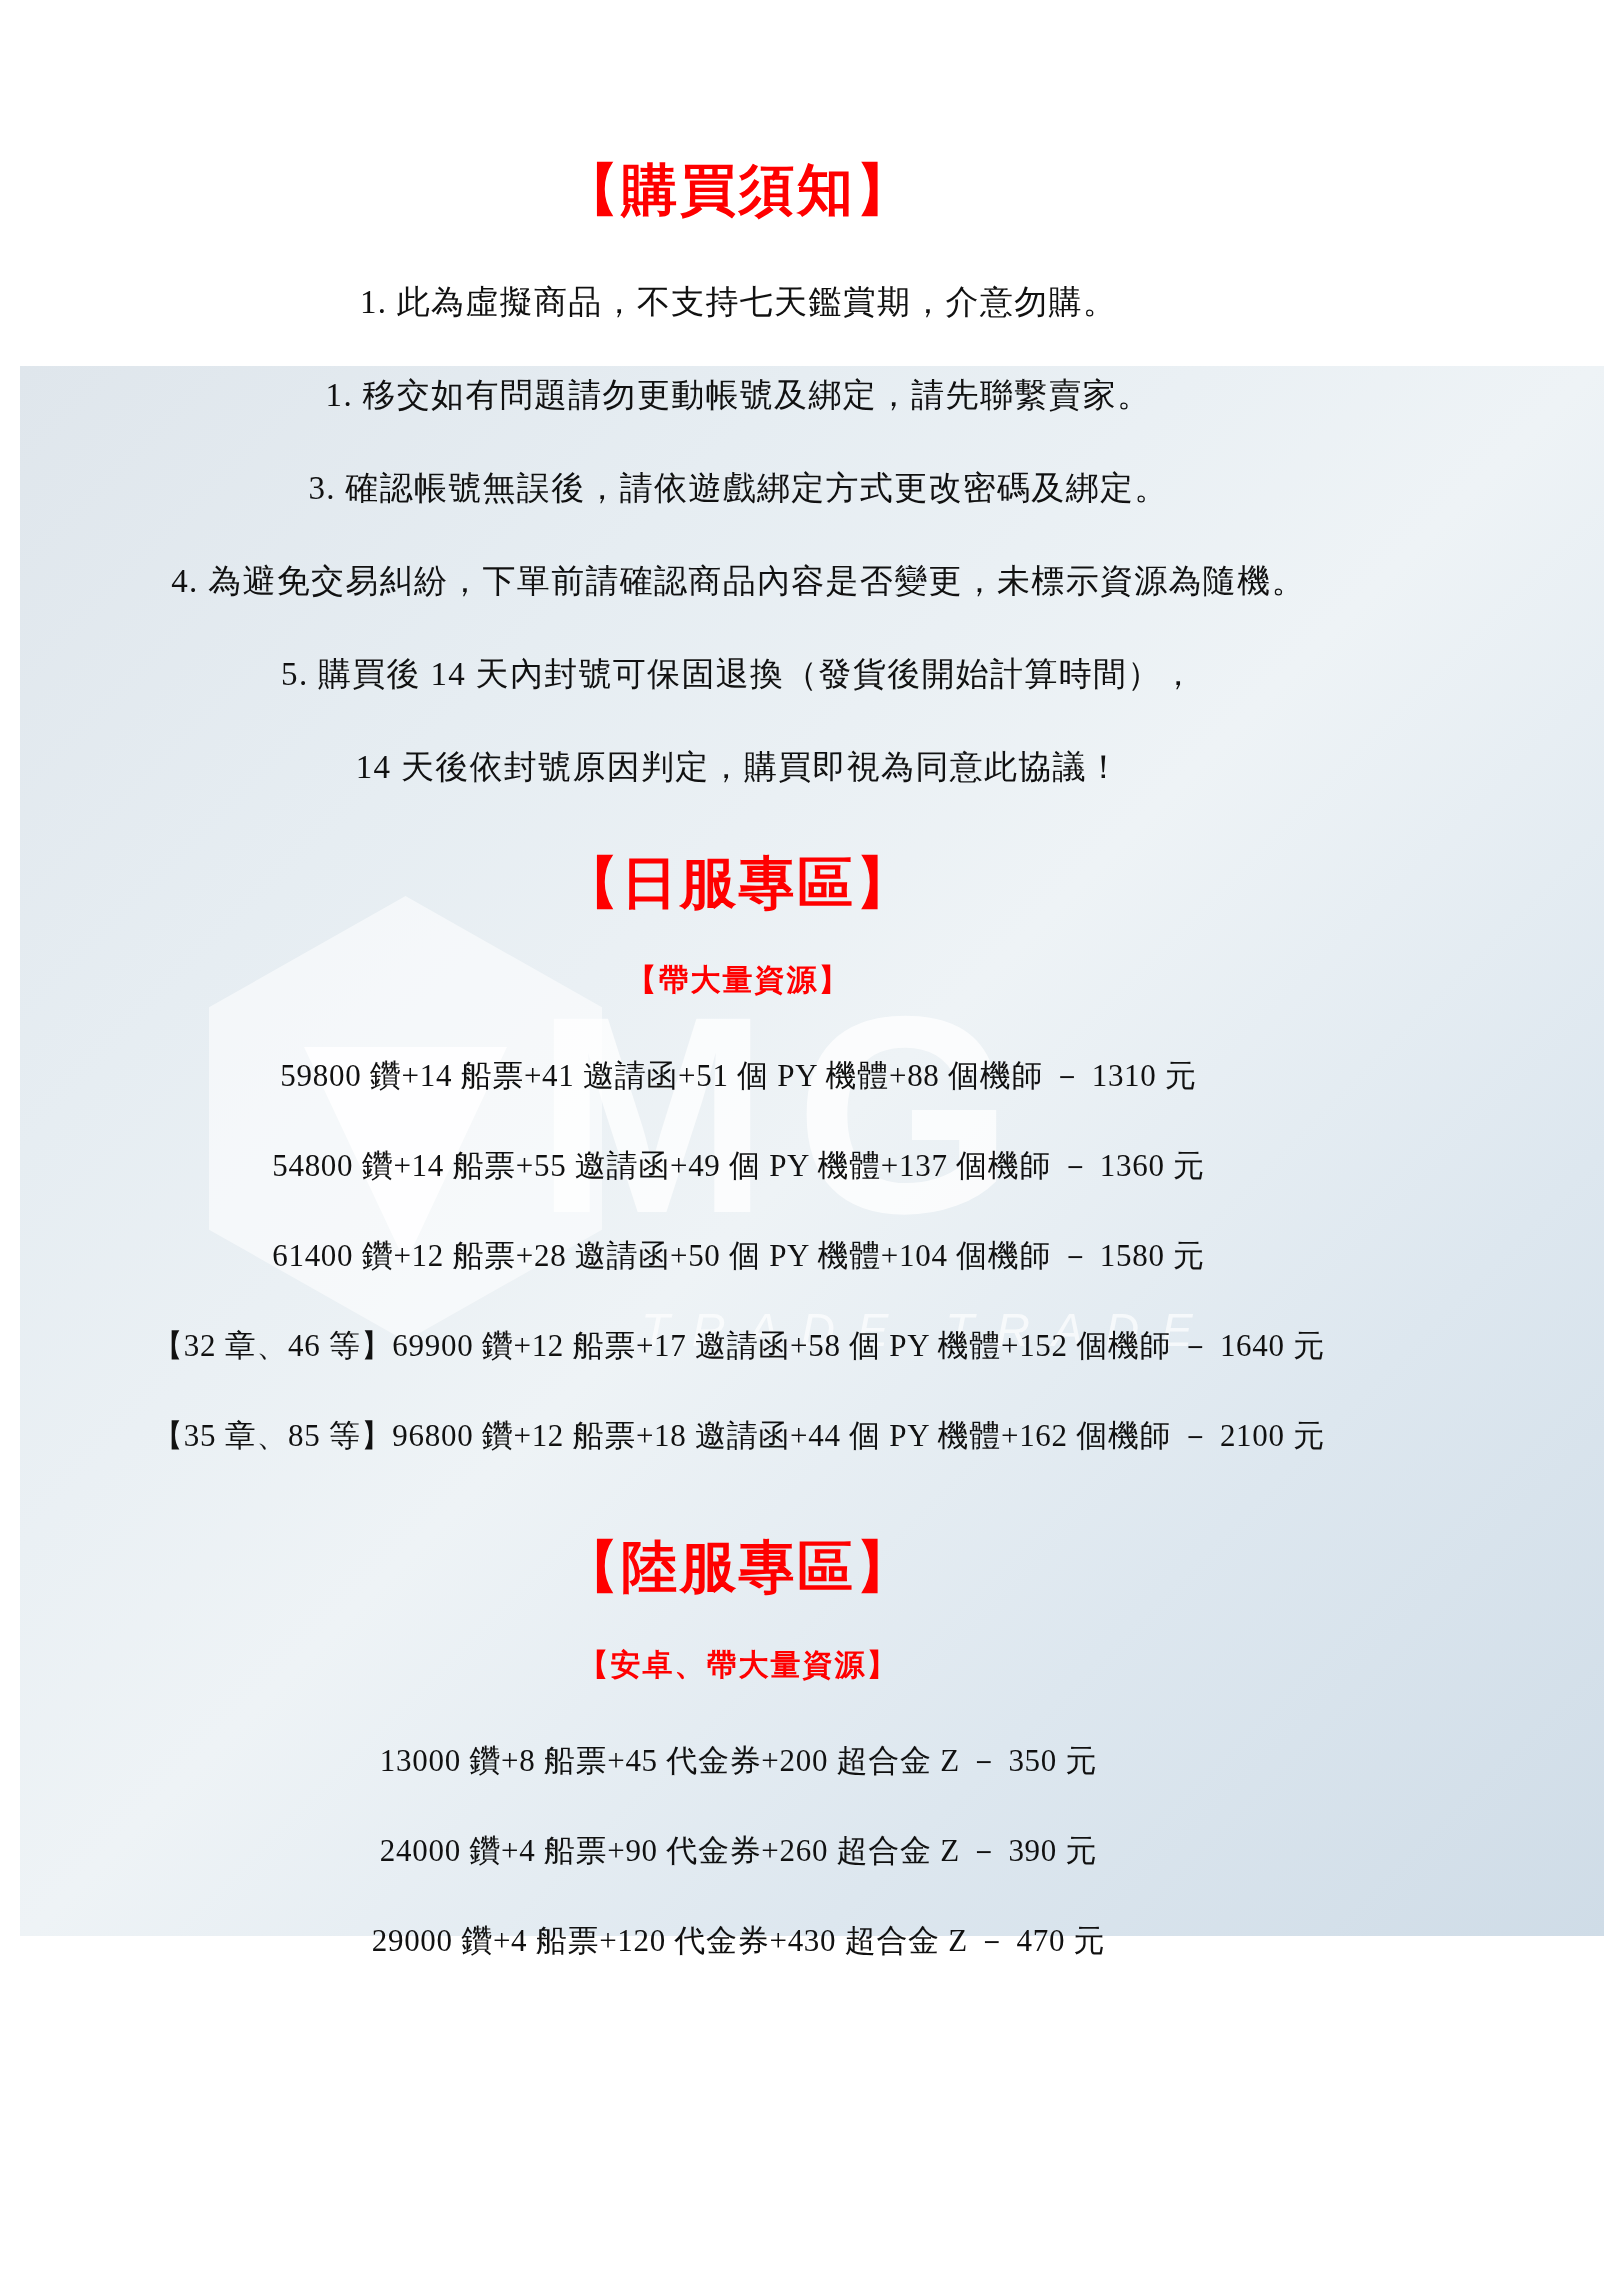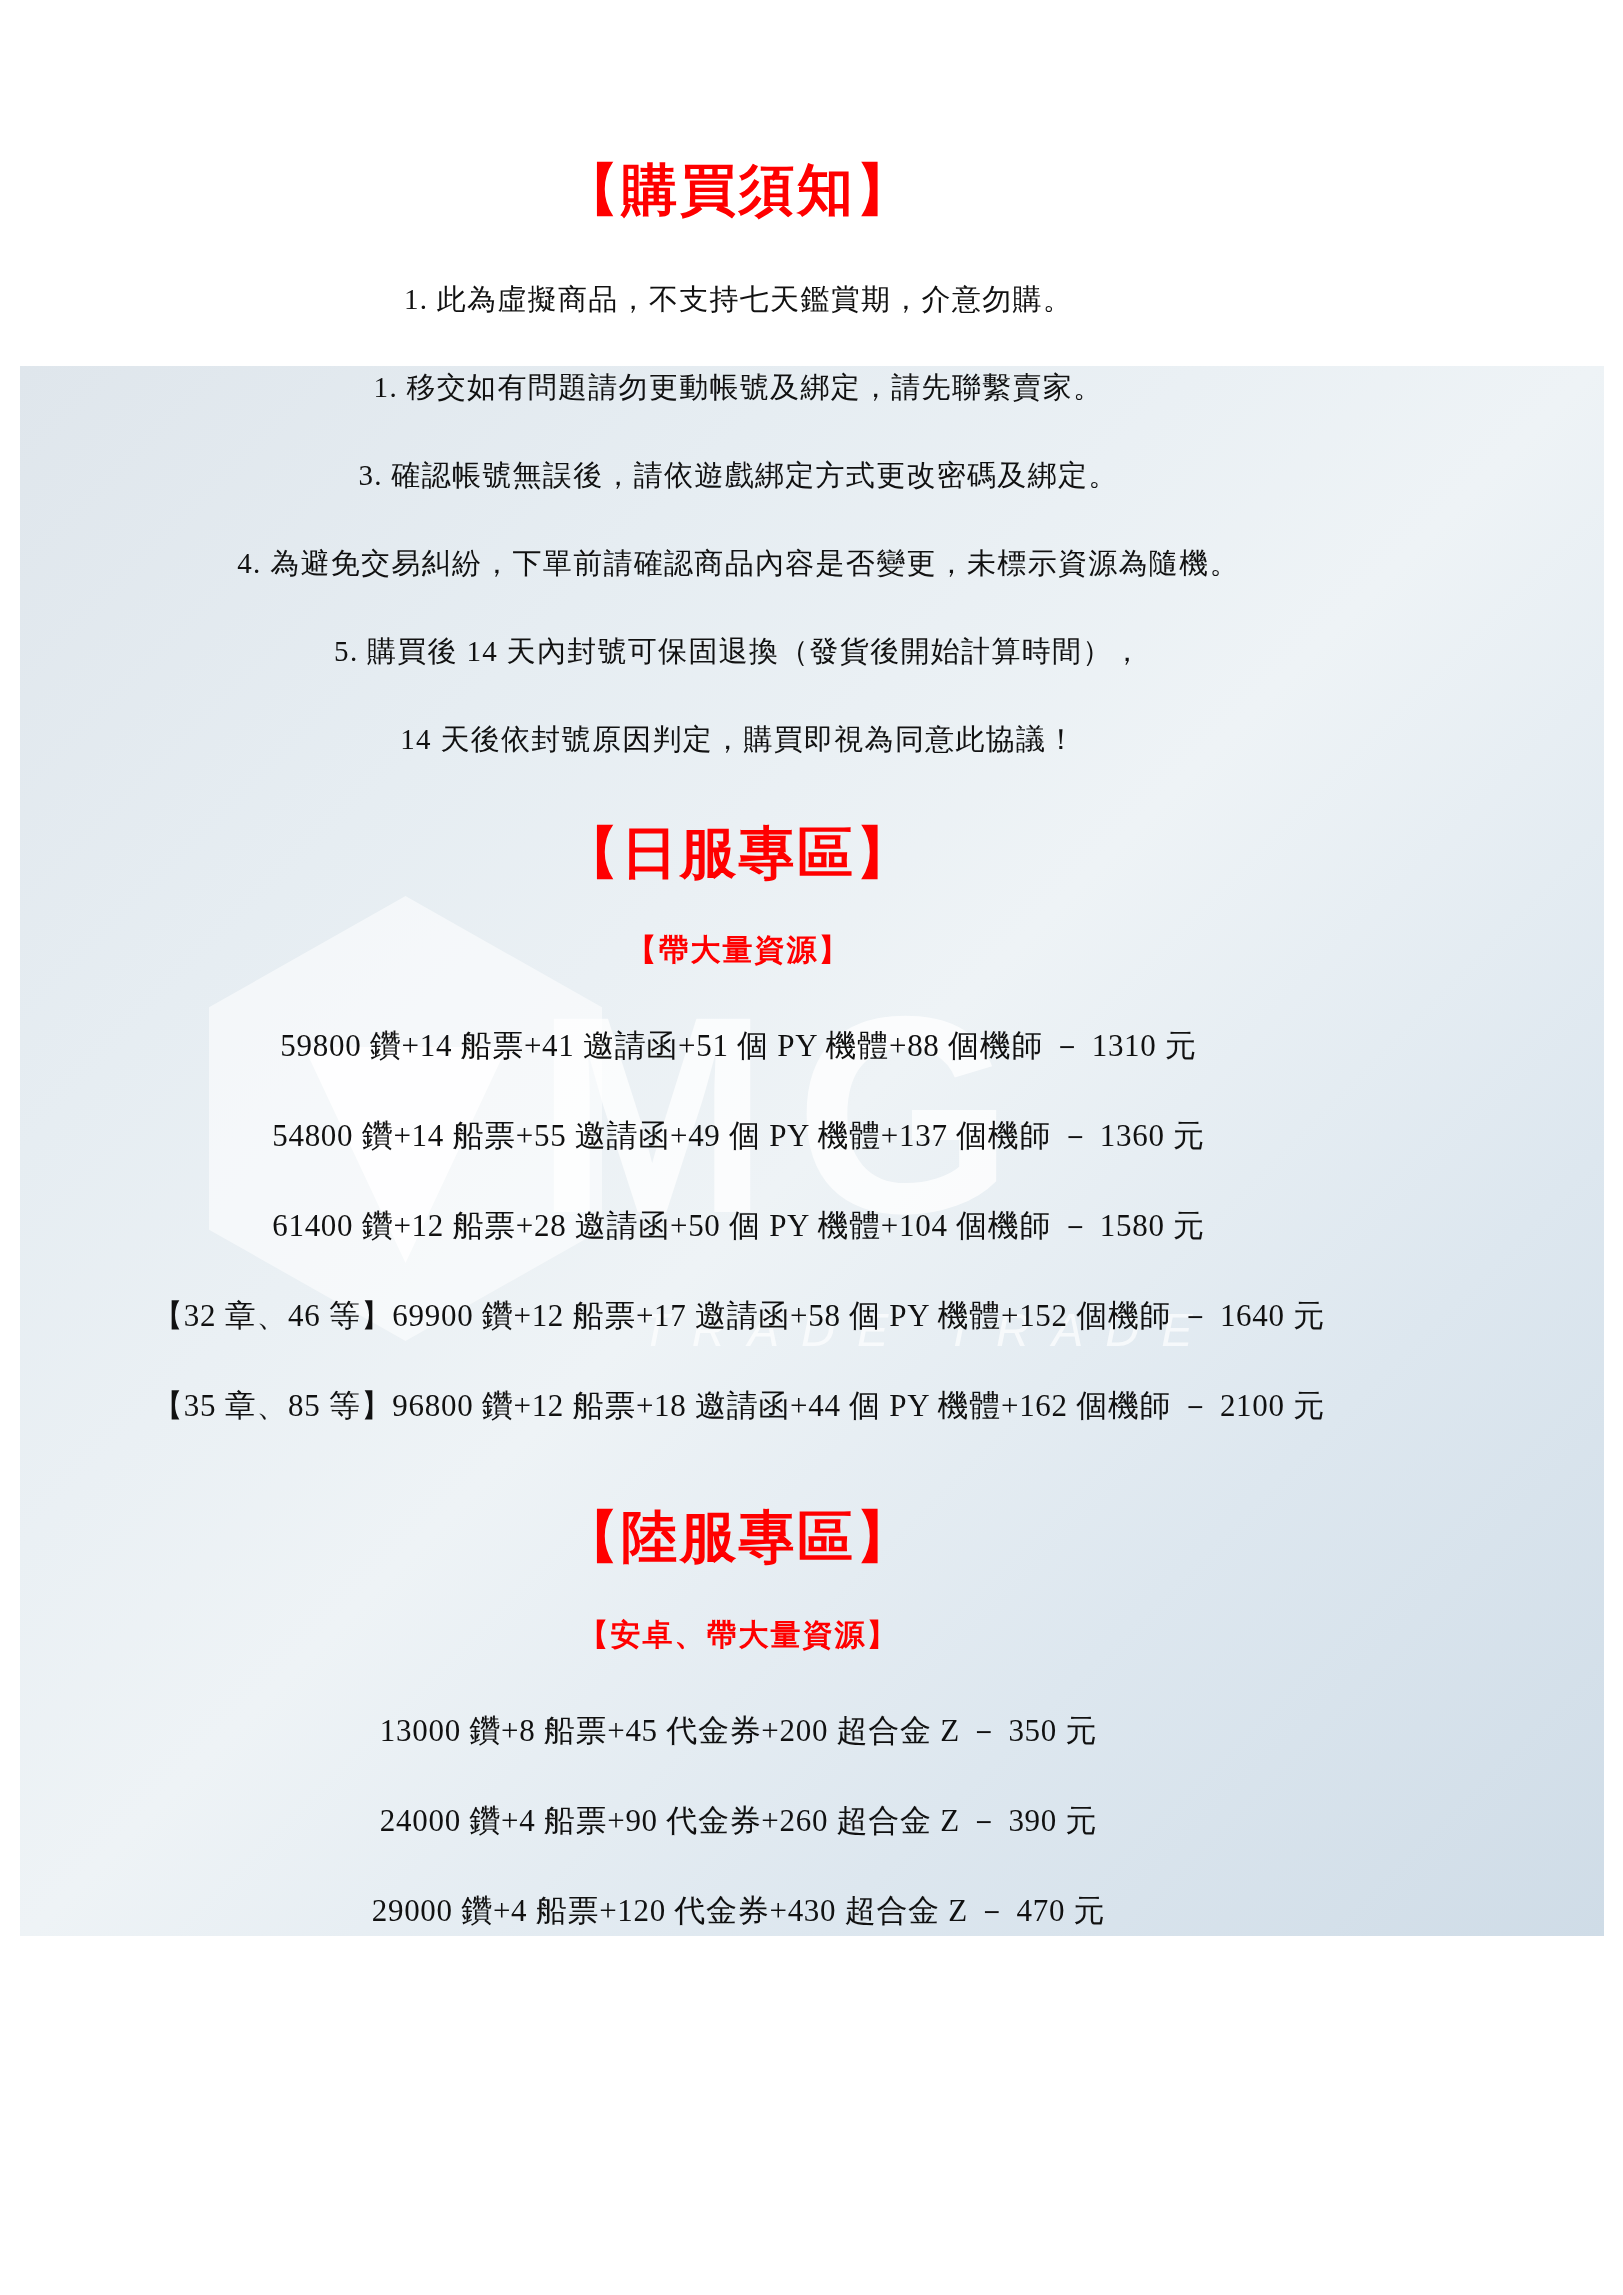--- a/index.html
+++ b/index.html
@@ -97,21 +97,21 @@
   .sub-title {
     color: #ff0000;
     font-size: 30px;
     font-weight: 700;
     letter-spacing: 2px;
   }
   .sub-jp { margin-top: 43px; }
   .sub-cn { margin-top: 43px; }
 
   .notice-line {
-    font-size: 29px;
+    font-size: 33px;
     color: #111111;
     letter-spacing: 1.3px;
     margin-top: 48px;
   }
   .notice-line.first { margin-top: 56px; }
 
   .item-line {
     font-size: 31px;
     color: #111111;
     letter-spacing: 0.7px;

